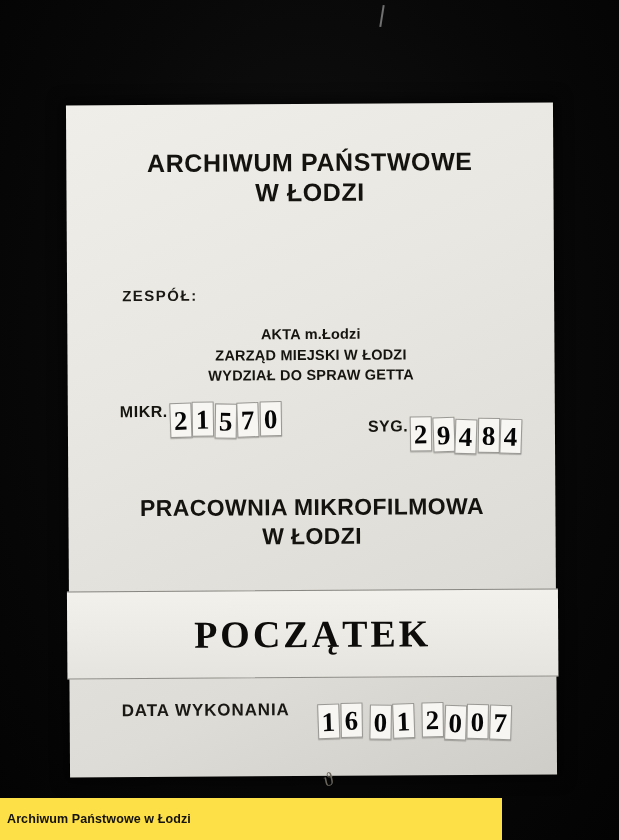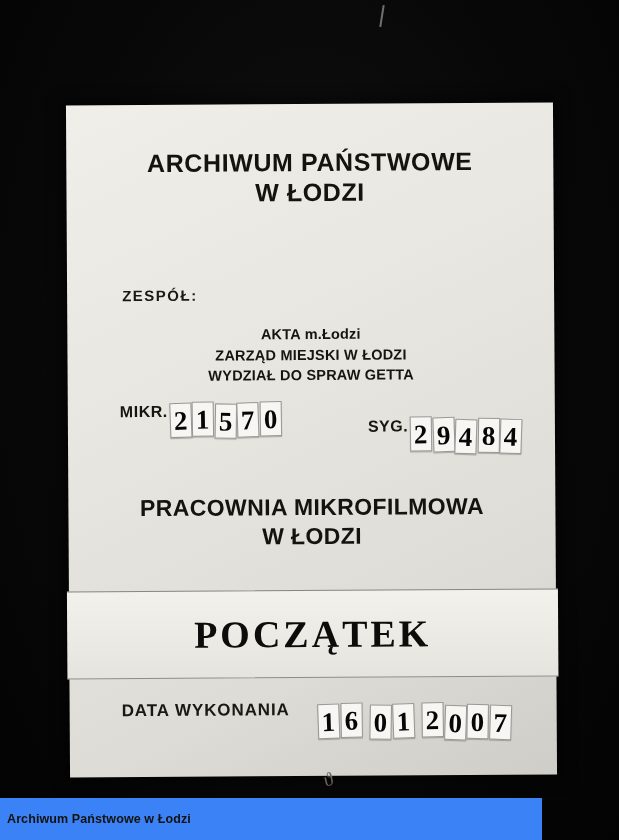--- a/index.html
+++ b/index.html
@@ -217,23 +217,23 @@
     left: 172px; top: 816px;
     width: 40px; height: 1px;
     background: rgba(120,120,120,0.35);
   }
 
   
   #caption-bar {
     position: absolute;
     left: 0;
     bottom: 0;
-    width: 542px;
+    width: 502px;
     height: 42px;
-    background: #3b82f6;
+    background: #fde047;
     display: flex;
     align-items: center;
   }
   #caption-text {
     padding-left: 7px;
     font-size: 12.5px;
     font-weight: bold;
     color: #14120f;
     letter-spacing: 0.1px;
   }

